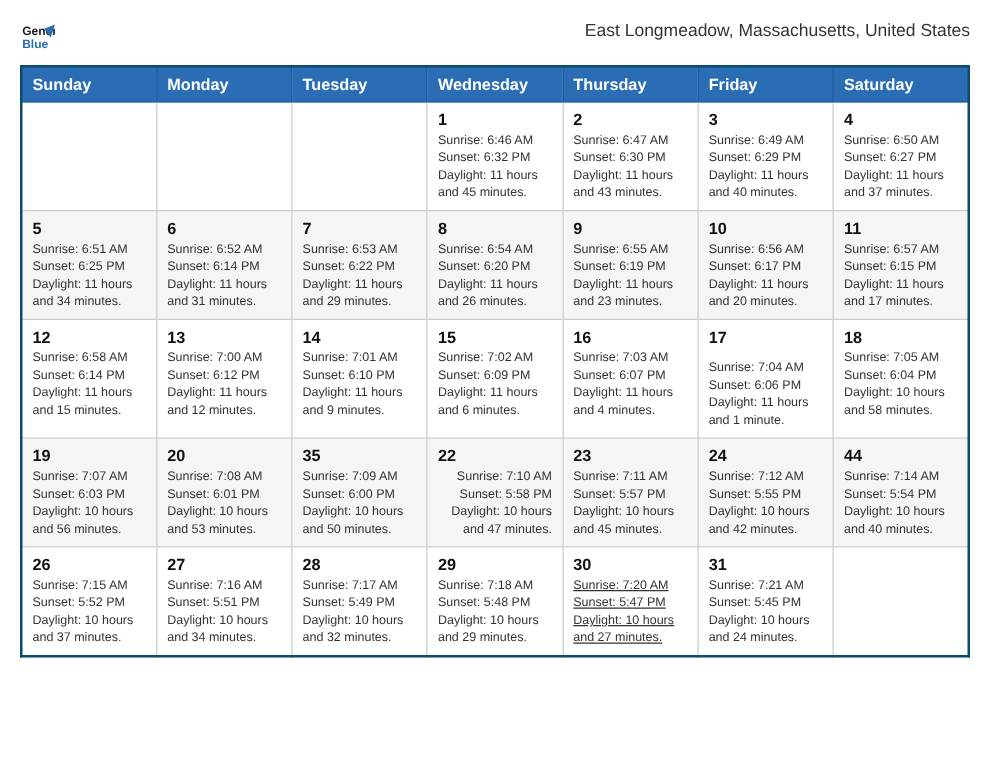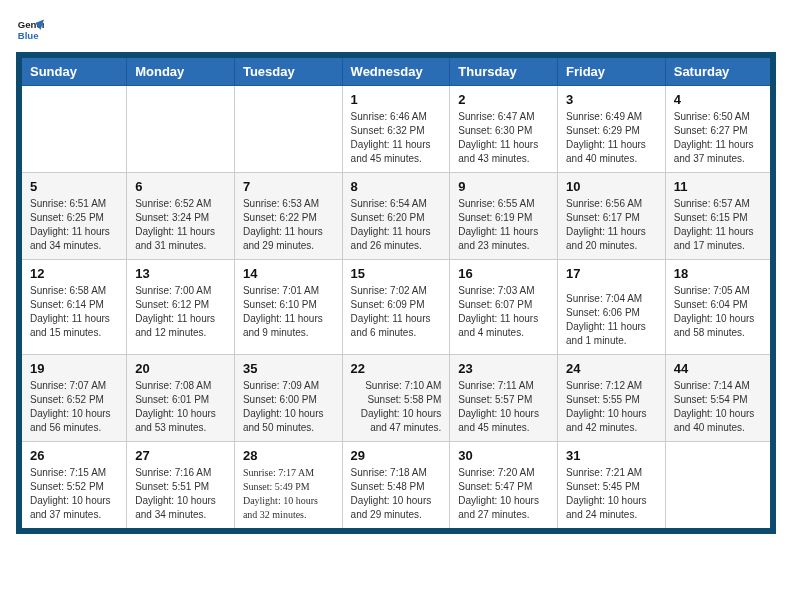--- a/index.html
+++ b/index.html
@@ -33,21 +33,21 @@
       font-weight: bold;
       color: #1a1a1a;
     }
     .location-title {
       font-size: 14px;
       color: #333;
     }
     .calendar {
       width: 100%;
       border-collapse: collapse;
-      border: 6px solid #0c4a6e;
+      border: 2px solid #0c4a6e;
     }
     .calendar th {
       background: #2a6db5;
       color: #fff;
       font-size: 13px;
       font-weight: bold;
       padding: 6px 8px;
       text-align: left;
       border: 1px solid #1a5a9a;
     }
@@ -84,20 +84,21 @@
 
 <div class="header-area">
   <div class="logo">
     <svg class="logo-icon" viewBox="0 0 32 32">
       <text x="2" y="14" font-size="11" font-weight="bold" fill="#1a1a1a">General</text>
       <text x="2" y="26" font-size="11" font-weight="bold" fill="#2a6db5">Blue</text>
       <polygon points="22,8 32,4 28,16" fill="#2a6db5"></polygon>
     </svg>
   </div>
   <div class="title-area">
+    <div class="location-title">East Longmeadow, Massachusetts, United States</div>
   </div>
 </div>
 
 <table class="calendar">
   <thead>
     <tr>
     <th>Sunday</th>
         <th>Monday</th>
         <th>Tuesday</th>
         <th>Wednesday</th>
@@ -139,21 +140,21 @@
       <tr>
         <td>
           <div class="day-number">5</div>
           <div class="day-info" style="white-space: pre-line;">Sunrise: 6:51 AM
 Sunset: 6:25 PM
 Daylight: 11 hours and 34 minutes.</div>
         </td>
         <td>
           <div class="day-number">6</div>
           <div class="day-info" style="white-space: pre-line;">Sunrise: 6:52 AM
-Sunset: 3:24 PM
+Sunset: 6:14 PM
 Daylight: 11 hours and 31 minutes.</div>
         </td>
         <td>
           <div class="day-number">7</div>
           <div class="day-info" style="white-space: pre-line;">Sunrise: 6:53 AM
 Sunset: 6:22 PM
 Daylight: 11 hours and 29 minutes.</div>
         </td>
         <td>
           <div class="day-number">8</div>
@@ -221,21 +222,21 @@
           <div class="day-number">18</div>
           <div class="day-info" style="white-space: pre-line;">Sunrise: 7:05 AM
 Sunset: 6:04 PM
 Daylight: 10 hours and 58 minutes.</div>
         </td>
       </tr>
       <tr>
         <td>
           <div class="day-number">19</div>
           <div class="day-info" style="white-space: pre-line;">Sunrise: 7:07 AM
-Sunset: 6:52 PM
+Sunset: 6:03 PM
 Daylight: 10 hours and 56 minutes.</div>
         </td>
         <td>
           <div class="day-number">20</div>
           <div class="day-info" style="white-space: pre-line;">Sunrise: 7:08 AM
 Sunset: 6:01 PM
 Daylight: 10 hours and 53 minutes.</div>
         </td>
         <td>
           <div class="day-number">35</div>
@@ -276,33 +277,33 @@
 Daylight: 10 hours and 37 minutes.</div>
         </td>
         <td>
           <div class="day-number">27</div>
           <div class="day-info" style="white-space: pre-line;">Sunrise: 7:16 AM
 Sunset: 5:51 PM
 Daylight: 10 hours and 34 minutes.</div>
         </td>
         <td>
           <div class="day-number">28</div>
-          <div class="day-info" style="white-space: pre-line; font-family: Liberation Serif, serif;">Sunrise: 7:17 AM
+          <div class="day-info" style="white-space: pre-line;">Sunrise: 7:17 AM
 Sunset: 5:49 PM
 Daylight: 10 hours and 32 minutes.</div>
         </td>
         <td>
           <div class="day-number">29</div>
           <div class="day-info" style="white-space: pre-line;">Sunrise: 7:18 AM
 Sunset: 5:48 PM
 Daylight: 10 hours and 29 minutes.</div>
         </td>
         <td>
           <div class="day-number">30</div>
-          <div class="day-info" style="white-space: pre-line;">Sunrise: 7:20 AM
+          <div class="day-info" style="white-space: pre-line; text-decoration: underline;">Sunrise: 7:20 AM
 Sunset: 5:47 PM
 Daylight: 10 hours and 27 minutes.</div>
         </td>
         <td>
           <div class="day-number">31</div>
           <div class="day-info" style="white-space: pre-line;">Sunrise: 7:21 AM
 Sunset: 5:45 PM
 Daylight: 10 hours and 24 minutes.</div>
         </td>
         <td class="empty-cell"></td>

